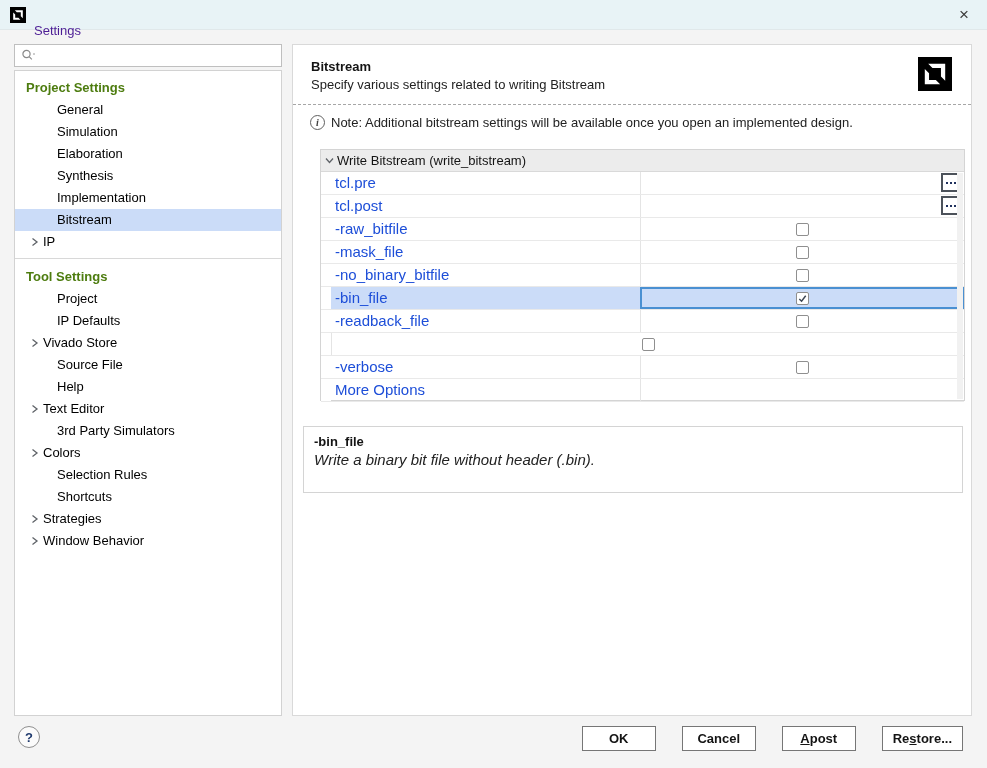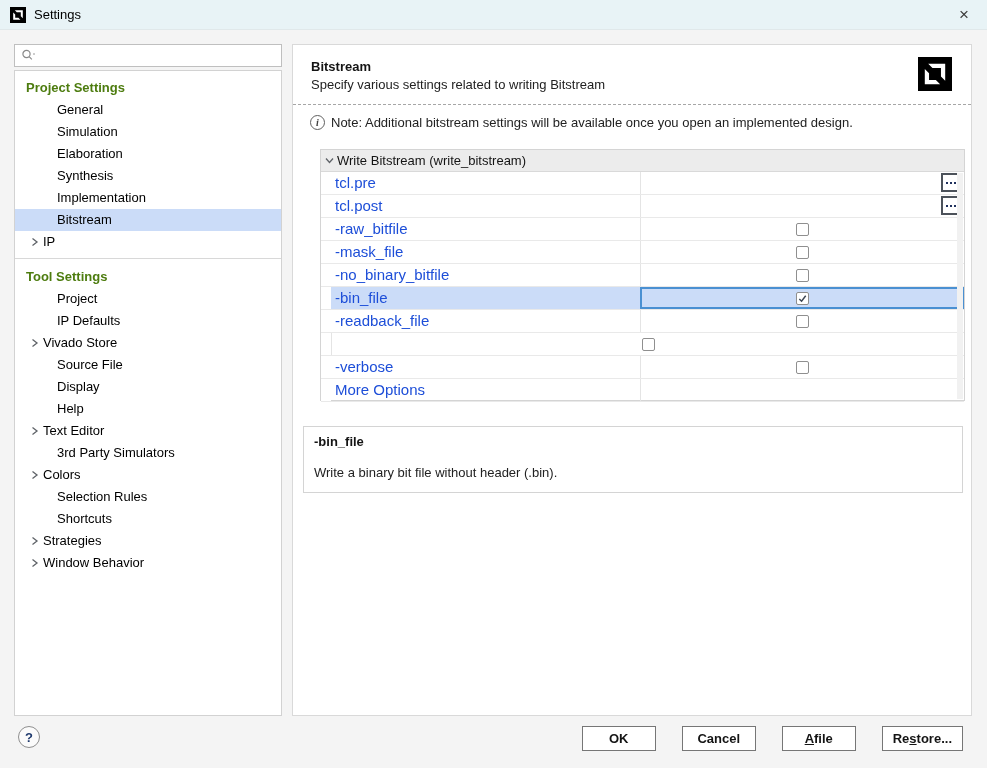--- a/index.html
+++ b/index.html
@@ -4,21 +4,21 @@
 <style>
   * { margin:0; padding:0; box-sizing:border-box; }
   html,body { background:#dcdcdc; }
   body { font-family:"Liberation Sans", sans-serif; }
   .app { position:relative; width:987px; height:768px; background:#f4f4f4; overflow:hidden; }
 
   
   .titlebar { position:absolute; left:0; top:0; width:987px; height:30px;
     background:#e8f3f6; border-bottom:1px solid #e0e8ea; }
   .titlebar .app-logo { position:absolute; left:10px; top:7px; width:16px; height:16px; }
-  .titlebar .title { position:absolute; left:34px; top:0; line-height:30px; font-size:13px; color:#000000; }
+  .titlebar .title { position:absolute; left:34px; top:16px; line-height:30px; font-size:13px; color:#4c1d95; }
   .close-btn { position:absolute; right:11px; top:3px; width:24px; height:24px; text-align:center;
     line-height:24px; font-size:17px; color:#3c3c3c; cursor:default; }
 
   
   .search-box { position:absolute; left:14px; top:44px; width:268px; height:23px; background:#fff;
     border:1px solid #bfbfbf; display:flex; align-items:center; padding-left:6px; }
   .search-box input { border:none; outline:none; flex:1; font-size:12px; margin-left:4px;
     font-family:"Liberation Sans", sans-serif; background:transparent; }
   .search-ico { display:inline-flex; align-items:center; color:#8a8a8a; }
 
@@ -63,21 +63,21 @@
   .cb { display:inline-flex; width:13px; height:13px; border:1px solid #8f8f8f; border-radius:2px;
     background:#fff; align-items:center; justify-content:center; }
   .dots-btn { position:absolute; right:4px; top:1px; width:19px; height:19px; border:2px solid #4c525a;
     background:#fff; display:flex; align-items:center; justify-content:center; gap:2px; }
   .dots-btn i { width:2px; height:2px; background:#20315e; }
   .scroll-gutter { position:absolute; right:1px; top:23px; bottom:1px; width:6px; background:#f1f1f1; }
 
   .desc-box { position:absolute; left:10px; top:381px; width:660px; height:67px; border:1px solid #d4d4d4;
     padding:7px 10px; background:#fff; }
   .desc-title { font-size:13px; font-weight:bold; color:#141414; }
-  .desc-text { font-size:13px; color:#222; margin-top:16px; }
+  .desc-text { font-size:15px; color:#222; margin-top:2px;font-style:italic; }
 
   
   .help-btn { position:absolute; left:18px; top:726px; width:22px; height:22px; border:1px solid #8f8f8f;
     border-radius:50%; background:#fbfbfb; text-align:center; line-height:21px; font-size:13px;
     font-weight:bold; color:#1f3a6e; }
   .btn-row { position:absolute; right:24px; top:726px; display:flex; gap:26px; }
   .btn { min-width:74px; height:25px; background:#fff; border:1px solid #767676; font-size:13px;
     color:#141414; text-align:center; line-height:23px; padding:0 10px; cursor:default;font-weight:bold; }
   .btn u { text-decoration:underline; }
 </style>
@@ -152,23 +152,20 @@
             <svg width="9" height="10" viewBox="0 0 9 10">
               <polyline points="2.5,1.5 7,5 2.5,8.5" fill="none" stroke="#5f6368" stroke-width="1.3"></polyline>
             </svg>
           </span>
           <span class="tree-label">Vivado Store</span>
         </div>
         <div class="tree-item">
           <span class="tree-label no-chev">Source File</span>
         </div>
         <div class="tree-item">
-          <span class="tree-label no-chev">Display</span>
-        </div>
-        <div class="tree-item">
           <span class="tree-label no-chev">Help</span>
         </div>
         <div class="tree-item">
           <span class="chev">
             <svg width="9" height="10" viewBox="0 0 9 10">
               <polyline points="2.5,1.5 7,5 2.5,8.5" fill="none" stroke="#5f6368" stroke-width="1.3"></polyline>
             </svg>
           </span>
           <span class="tree-label">Text Editor</span>
         </div>
@@ -323,17 +320,17 @@
     <div class="desc-box">
       <div class="desc-title">-bin_file</div>
       <div class="desc-text">Write a binary bit file without header (.bin).</div>
     </div>
   </div>
 
   <div class="help-btn">?</div>
   <div class="btn-row">
       <div class="btn"><span>OK</span></div>
       <div class="btn"><span>Cancel</span></div>
-      <div class="btn"><span></span><u>A</u><span>file</span></div>
+      <div class="btn"><span></span><u>A</u><span>post</span></div>
       <div class="btn"><span>Re</span><u>s</u><span>tore...</span></div>
     </div>
 
 </div>
 
 </body></html>

